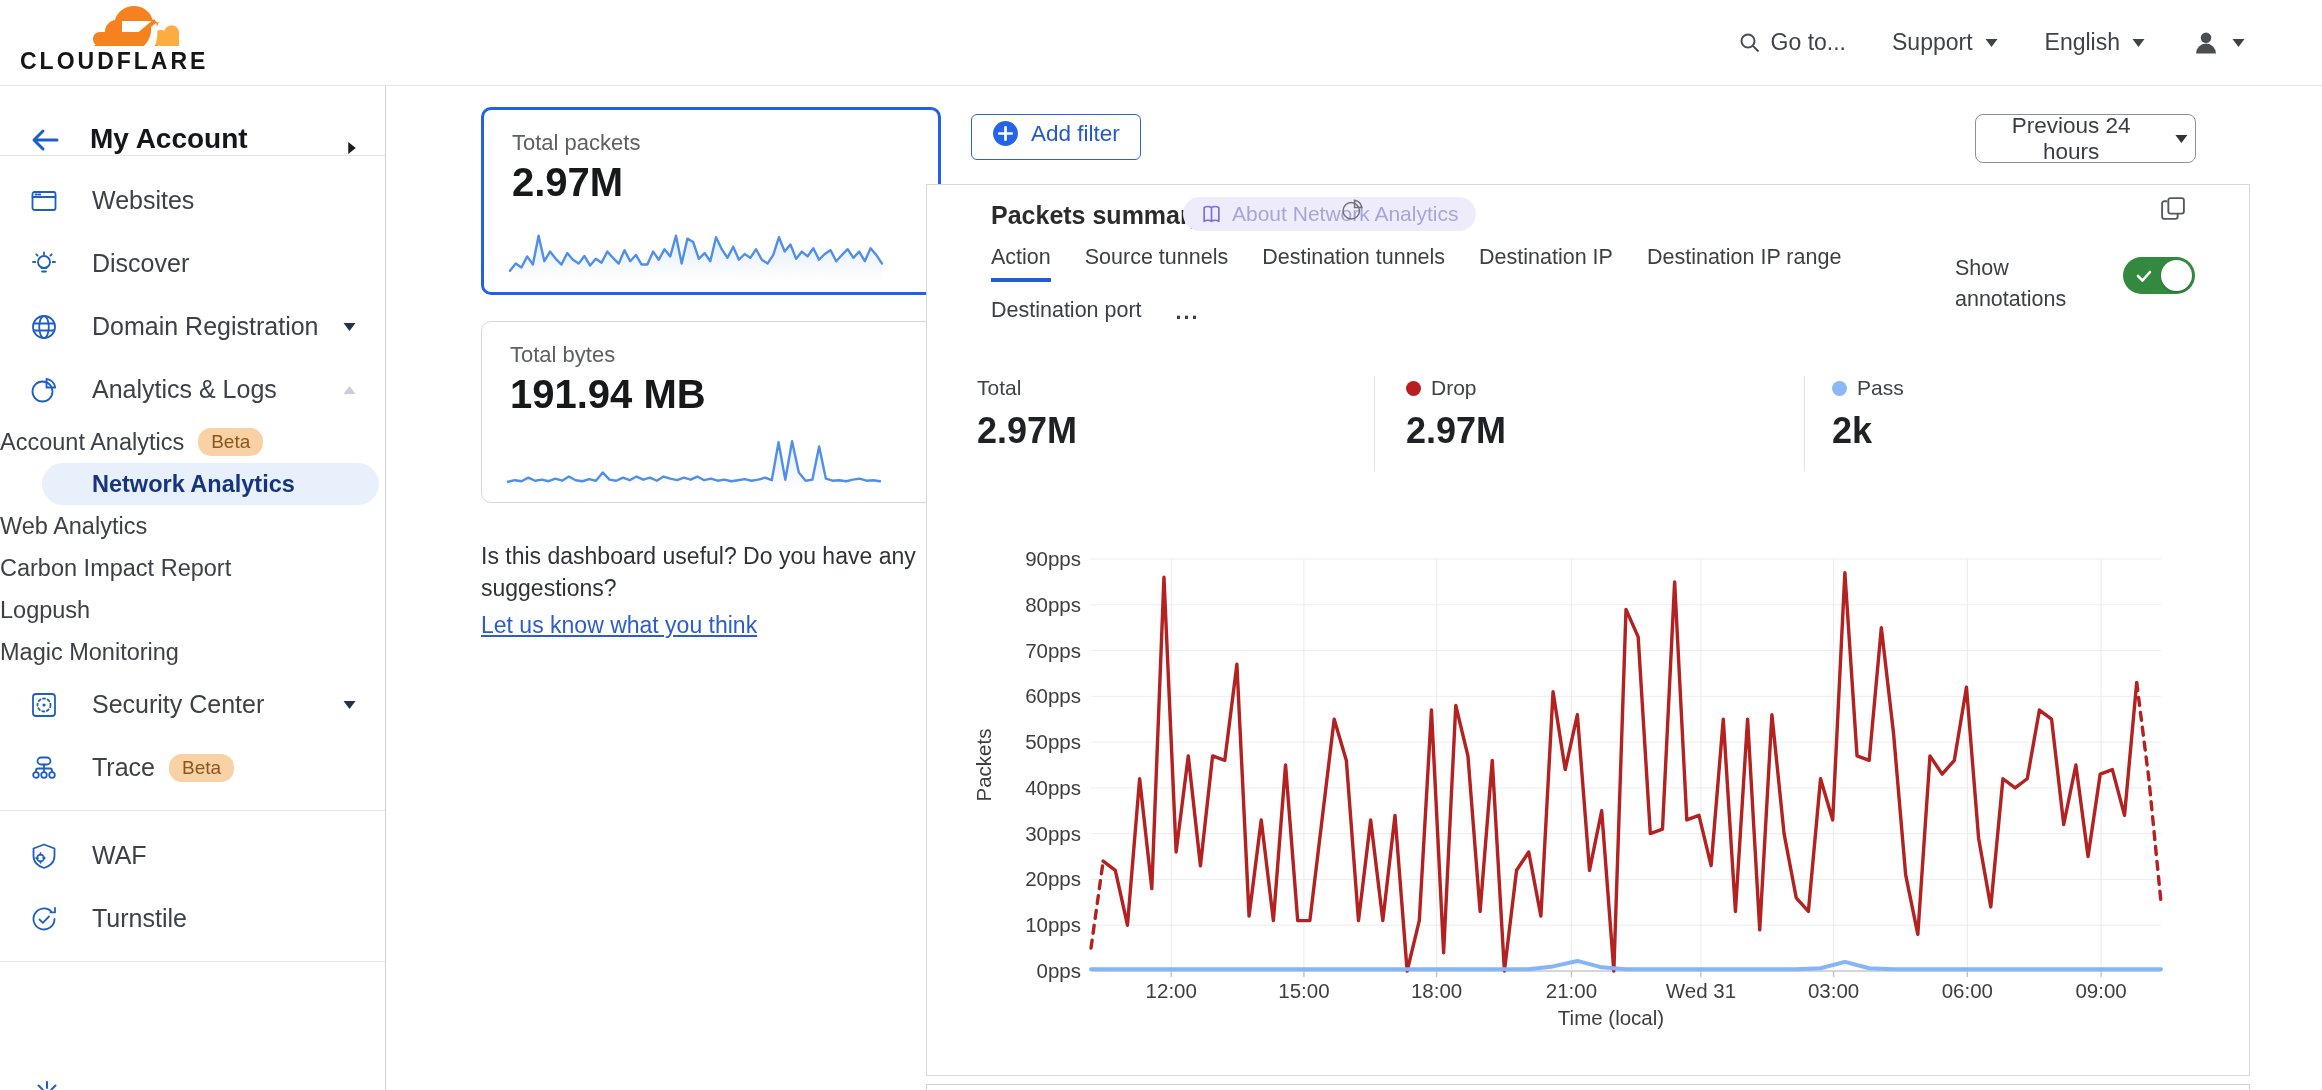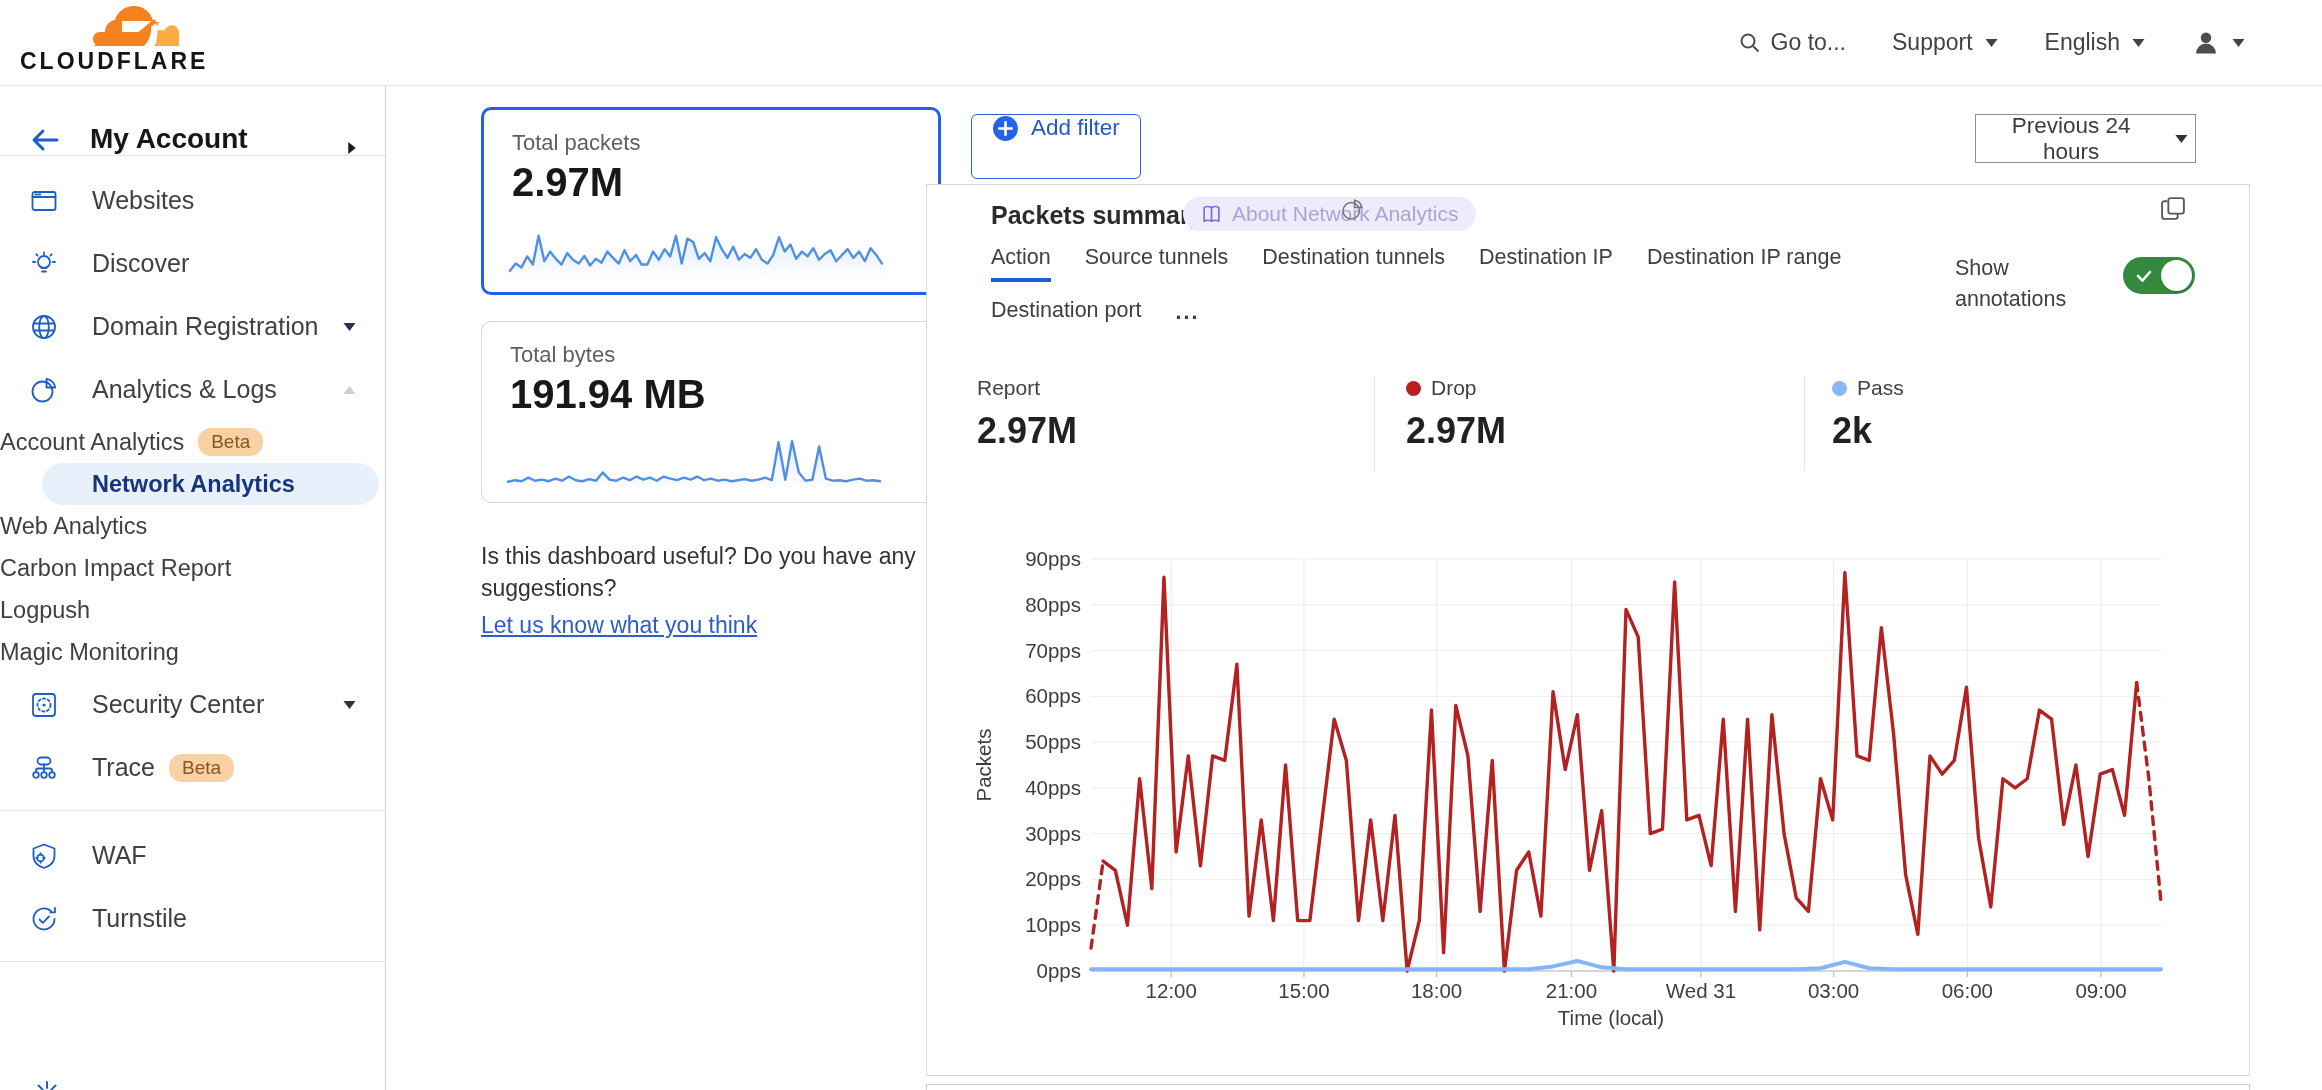--- a/index.html
+++ b/index.html
@@ -46,26 +46,26 @@
   #card-bytes{top:321px;height:182px;border:1px solid #d7d7d7;}
   .mini-label{position:absolute;left:28px;top:20px;font-size:22px;color:#5b6066;}
   .mini-value{position:absolute;left:28px;top:50px;font-size:40px;font-weight:bold;color:#17181a;}
   .spark{position:absolute;left:22px;bottom:8px;}
   .feedback{position:absolute;left:481px;top:540px;width:456px;font-size:23px;color:#2f3338;
             line-height:32px;}
   .feedback-link{color:#2c5dc9;text-decoration:underline;display:inline-block;margin-top:5px;
                  cursor:pointer;}
 
   
-  .btn-add{position:absolute;left:971px;top:114px;height:65px;display:flex;align-items:flex-start;
-           gap:12px;padding:0 20px;border:1.5px solid #2d61d8;border-radius:6px;background:#fff;
+  .btn-add{position:absolute;left:971px;top:114px;height:46px;display:flex;align-items:flex-end;
+           gap:12px;padding:12px 20px;border:1.5px solid #2d61d8;border-radius:6px;background:#fff;
            font-size:22.5px;color:#2458cf;cursor:pointer;box-sizing:border-box;}
   .btn-range{position:absolute;left:1975px;top:114px;width:221px;height:49px;display:flex;
              align-items:center;justify-content:center;gap:12px;border:1px solid #8d9196;
-             border-radius:0;background:#fff;font-size:22.5px;color:#3a3e43;cursor:pointer;
+             border-radius:8px;background:#fff;font-size:22.5px;color:#3a3e43;cursor:pointer;
              box-sizing:border-box;}
   .btn-range .nav-caret{color:#333;}
   .summary-card{position:absolute;left:926px;top:184px;width:1324px;height:892px;
                 border:1px solid #d8d8d8;background:#fff;box-sizing:border-box;}
   .card2{position:absolute;left:926px;top:1084px;width:1324px;height:6px;
          border:1px solid #cfcfcf;border-bottom:none;background:#fff;box-sizing:border-box;}
   .sum-title{position:absolute;left:64px;top:16px;font-size:25px;font-weight:bold;color:#2b2b2b;}
   .about-badge{position:absolute;left:256px;top:12px;height:34px;display:flex;align-items:center;
                gap:10px;padding:0 18px;background:#eeecfb;border-radius:17px;font-size:21px;
                color:#a9a4d8;cursor:pointer;}
@@ -332,21 +332,21 @@
   <div class="toggle">
     <svg class="check" width="20" height="20" viewBox="0 0 20 20" fill="none" stroke="#fff" stroke-width="2.6" stroke-linecap="round" stroke-linejoin="round">
       <polyline points="4,10 8.5,14.5 16,6"></polyline>
     </svg>
     <div class="knob"></div>
   </div>
 
   <div class="stats" id="stats">
       <div class="stat" style="left: 50px;">
         <div class="stat-head">
-          <span>Report</span>
+          <span>Total</span>
         </div>
         <div class="stat-value">2.97M</div>
       </div>
       <div class="stat" style="left: 479px;">
         <div class="stat-head">
           <span class="dot" style="background:#b91f1f"></span>
           <span>Drop</span>
         </div>
         <div class="stat-value">2.97M</div>
       </div>

